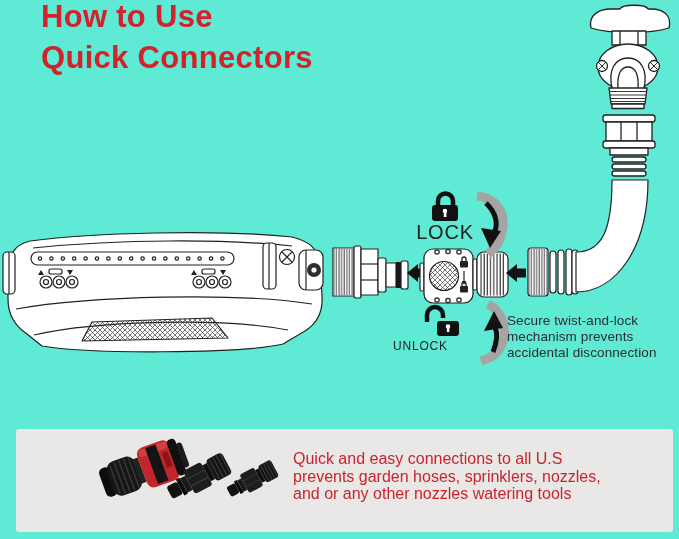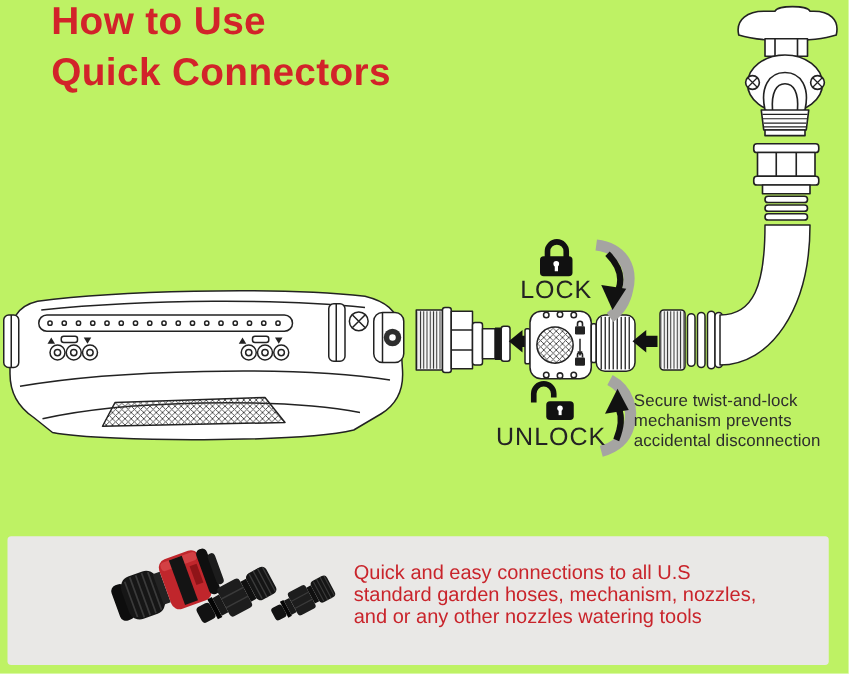--- a/index.html
+++ b/index.html
@@ -1,29 +1,29 @@
 <!DOCTYPE html>
 <html><head>
 <meta charset="utf-8">
 <style>
   html,body{margin:0;padding:0;background:#fff;}
-  .stage{position:relative;width:679px;height:539px;background:#bef264;overflow:hidden;
+  .stage{position:relative;width:679px;height:539px;background:#5eead4;overflow:hidden;
          font-family:"Liberation Sans",sans-serif;}
   .title{position:absolute;left:41px;top:-4px;font-size:31px;font-weight:bold;
          color:#d2232a;line-height:41px;letter-spacing:.3px;}
   .title span{display:block;}
   .diagram-svg{position:absolute;left:0;top:0;}
   .lock-label{position:absolute;left:407px;top:221px;width:76px;text-align:center;
               font-size:20px;color:#232323;letter-spacing:.8px;}
-  .unlock-label{position:absolute;left:393px;top:339px;width:92px;text-align:right;
-              font-size:20px;color:#232323;letter-spacing:.8px;}
+  .unlock-label{position:absolute;left:393px;top:339px;width:92px;text-align:left;
+              font-size:12px;color:#232323;letter-spacing:.8px;}
   .caption{position:absolute;left:507px;top:313px;width:176px;font-size:13.5px;
            line-height:16px;color:#2d2d2d;letter-spacing:.1px;}
   .caption span{display:block;}
-  .band{position:absolute;left:6px;top:429px;width:657px;height:103px;
+  .band{position:absolute;left:16px;top:429px;width:657px;height:103px;
         background:#e9e8e6;border-radius:3px;}
   .band-text{position:absolute;left:277px;top:21px;font-size:16px;line-height:17.5px;
              color:#c9242b;}
   .band-text span{display:block;}
   .products-svg{position:absolute;left:62px;top:8px;}
 </style>
 </head>
 <body>
 
 <div class="stage">
@@ -257,18 +257,18 @@
         <rect x="46" y="-18" width="11" height="38" fill="#141414"></rect>
         <rect x="60" y="-8" width="6" height="16" fill="#8f1418"></rect>
         <rect x="68" y="-18" width="9" height="38" rx="4" fill="#0f0f0f"></rect>
         <rect x="76" y="-12" width="6" height="26" rx="3" fill="#1c1c1c"></rect>
       </g>
       <use href="#prodAdapter" transform="translate(118,42) rotate(-28)"></use>
       <use href="#prodAdapter" transform="translate(172,44) rotate(-28) scale(0.8)"></use>
     </svg>
     <div class="band-text">
       <span>Quick and easy connections to all U.S</span>
-      <span>standard garden hoses, mechanism, nozzles,</span>
+      <span>prevents garden hoses, sprinklers, nozzles,</span>
       <span>and or any other nozzles watering tools</span>
     </div>
   </div>
 
 </div>
 
 </body></html>

